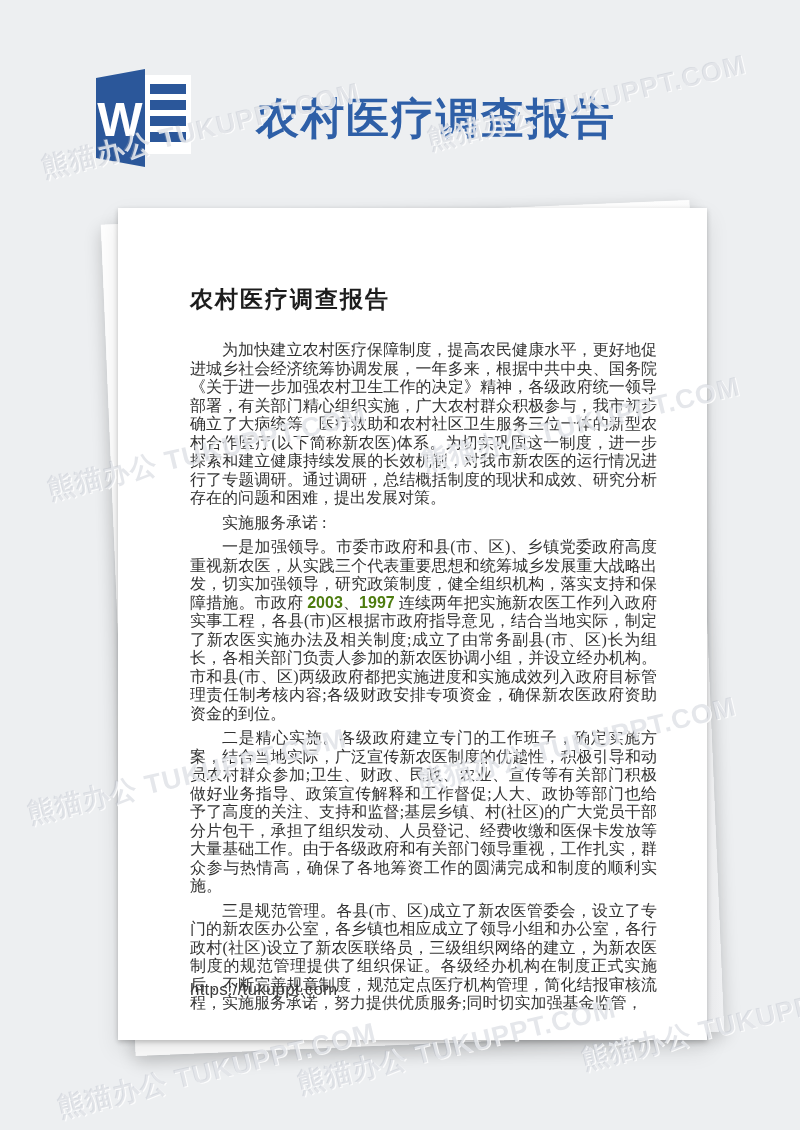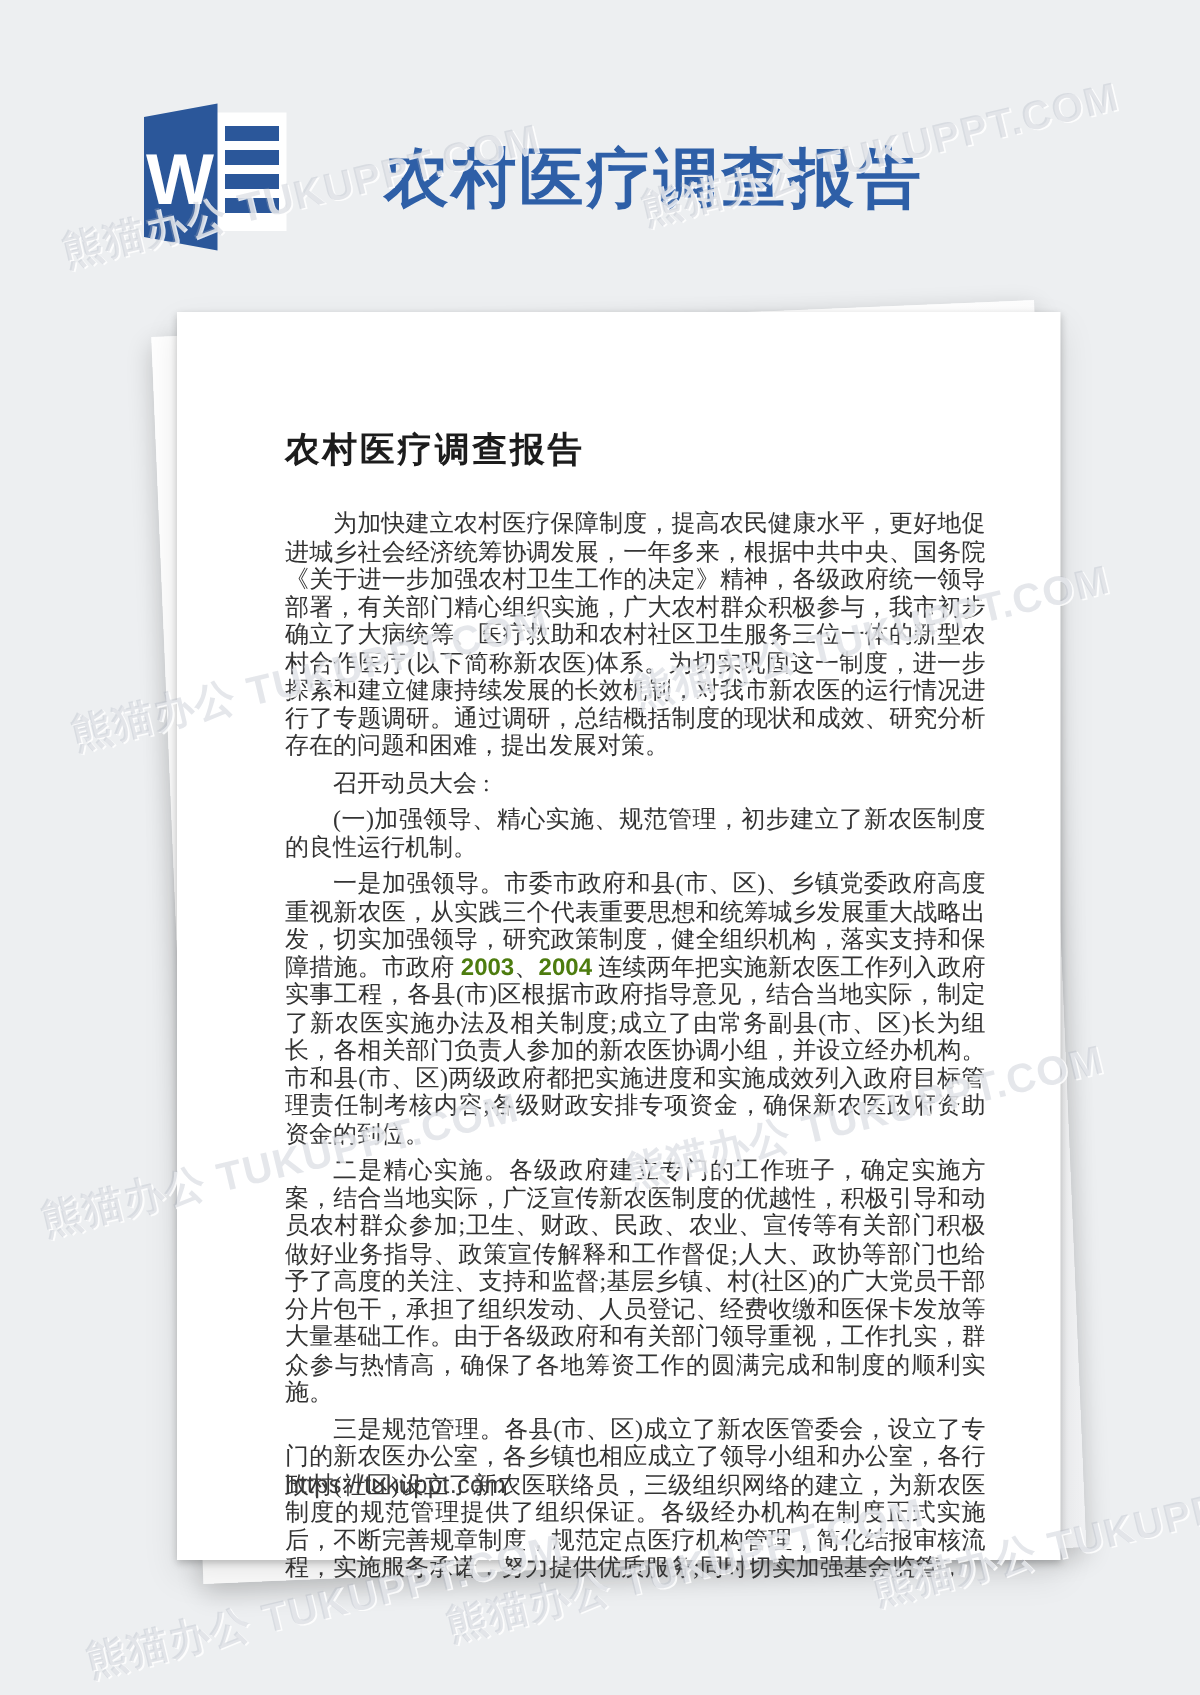--- a/index.html
+++ b/index.html
@@ -91,23 +91,22 @@
   </svg>
   <div class="header-title">农村医疗调查报告</div>
 </div>
 
 <div class="page-back"></div>
 
 <div class="page-main">
   <div class="doc-title">农村医疗调查报告</div>
   <div class="doc-body">
       <p><span>为加快建立农村医疗保障制度，提高农民健康水平，更好地促进城乡社会经济统筹协调发展，一年多来，根据中共中央、国务院《关于进一步加强农村卫生工作的决定》精神，各级政府统一领导部署，有关部门精心组织实施，广大农村群众积极参与，我市初步确立了大病统筹、医疗救助和农村社区卫生服务三位一体的新型农村合作医疗(以下简称新农医)体系。为切实巩固这一制度，进一步探索和建立健康持续发展的长效机制，对我市新农医的运行情况进行了专题调研。通过调研，总结概括制度的现状和成效、研究分析存在的问题和困难，提出发展对策。</span></p>
-      <p><span>召开动员大会 :</span></p>
-      <p><span>(一)加强领导、精心实施、规范管理，初步建立了新农医制度的良性运行机制。</span></p>
-      <p><span>一是加强领导。市委市政府和县(市、区)、乡镇党委政府高度重视新农医，从实践三个代表重要思想和统筹城乡发展重大战略出发，切实加强领导，研究政策制度，健全组织机构，落实支持和保障措施。市政府 </span><span class="bold-run">2003</span><span>、</span><span class="bold-run">2004</span><span> 连续两年把实施新农医工作列入政府实事工程，各县(市)区根据市政府指导意见，结合当地实际，制定了新农医实施办法及相关制度;成立了由常务副县(市、区)长为组长，各相关部门负责人参加的新农医协调小组，并设立经办机构。市和县(市、区)两级政府都把实施进度和实施成效列入政府目标管理责任制考核内容;各级财政安排专项资金，确保新农医政府资助资金的到位。</span></p>
+      <p><span>实施服务承诺 :</span></p>
+      <p><span>一是加强领导。市委市政府和县(市、区)、乡镇党委政府高度重视新农医，从实践三个代表重要思想和统筹城乡发展重大战略出发，切实加强领导，研究政策制度，健全组织机构，落实支持和保障措施。市政府 </span><span class="bold-run">2003</span><span>、</span><span class="bold-run">1997</span><span> 连续两年把实施新农医工作列入政府实事工程，各县(市)区根据市政府指导意见，结合当地实际，制定了新农医实施办法及相关制度;成立了由常务副县(市、区)长为组长，各相关部门负责人参加的新农医协调小组，并设立经办机构。市和县(市、区)两级政府都把实施进度和实施成效列入政府目标管理责任制考核内容;各级财政安排专项资金，确保新农医政府资助资金的到位。</span></p>
       <p><span>二是精心实施。各级政府建立专门的工作班子，确定实施方案，结合当地实际，广泛宣传新农医制度的优越性，积极引导和动员农村群众参加;卫生、财政、民政、农业、宣传等有关部门积极做好业务指导、政策宣传解释和工作督促;人大、政协等部门也给予了高度的关注、支持和监督;基层乡镇、村(社区)的广大党员干部分片包干，承担了组织发动、人员登记、经费收缴和医保卡发放等大量基础工作。由于各级政府和有关部门领导重视，工作扎实，群众参与热情高，确保了各地筹资工作的圆满完成和制度的顺利实施。</span></p>
       <p><span>三是规范管理。各县(市、区)成立了新农医管委会，设立了专门的新农医办公室，各乡镇也相应成立了领导小组和办公室，各行政村(社区)设立了新农医联络员，三级组织网络的建立，为新农医制度的规范管理提供了组织保证。各级经办机构在制度正式实施后，不断完善规章制度，规范定点医疗机构管理，简化结报审核流程，实施服务承诺，努力提供优质服务;同时切实加强基金监管，</span></p>
     </div>
   <div class="doc-footer-url">https://tukuppt.com</div>
 </div>
 
 <div class="wm-layer">
   <div class="wm wm1">熊猫办公 TUKUPPT.COM</div>
   <div class="wm wm2">熊猫办公 TUKUPPT.COM</div>
   <div class="wm wm3">熊猫办公 TUKUPPT.COM</div>

